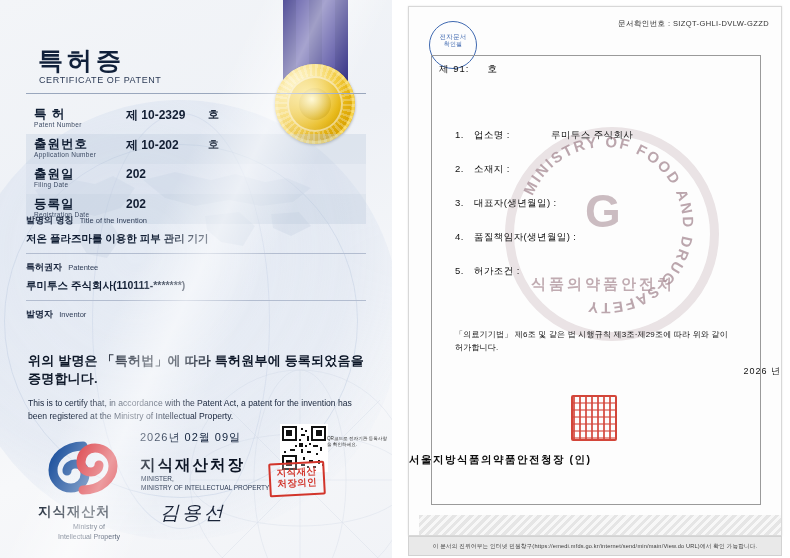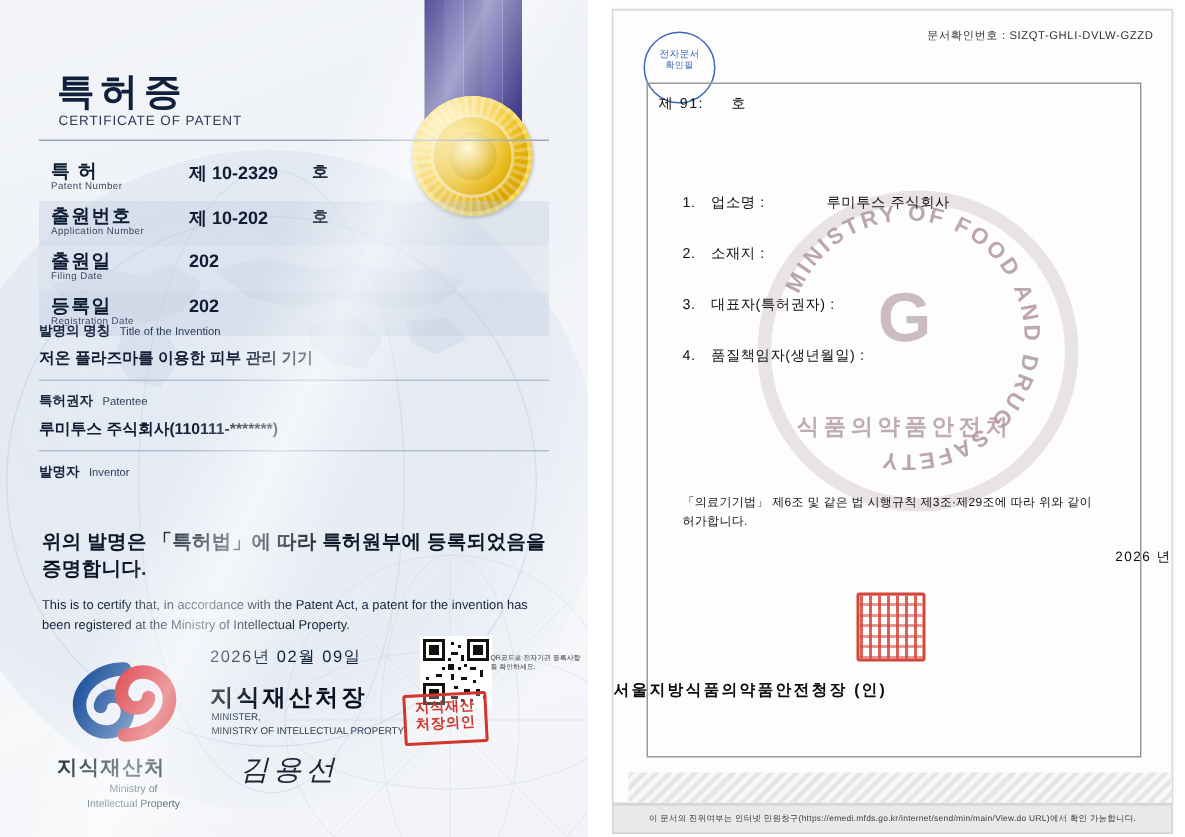--- a/index.html
+++ b/index.html
@@ -405,28 +405,33 @@
           <span class="lbl">업소명 :</span>
           <span class="v">루미투스 주식회사</span>
         </div>
         <div class="f2row">
           <span class="num">2.</span>
           <span class="lbl">소재지 :</span>
           <span class="v"></span>
         </div>
         <div class="f2row">
           <span class="num">3.</span>
-          <span class="lbl">대표자(특허권자) :</span>
+          <span class="lbl">대표자(생년월일) :</span>
           <span class="v"></span>
         </div>
         <div class="f2row">
           <span class="num">4.</span>
           <span class="lbl">품질책임자(생년월일) :</span>
           <span class="v"></span>
         </div>
+        <div class="f2row">
+          <span class="num">5.</span>
+          <span class="lbl">허가조건 :</span>
+          <span class="v"></span>
+        </div>
       </div>
 
       <div class="lic-note">「의료기기법」 제6조 및 같은 법 시행규칙 제3조·제29조에 따라 위와 같이 허가합니다.</div>
       <div class="lic-year">2026 년</div>
       <div class="lic-red-seal"></div>
       <div class="lic-signer">서울지방식품의약품안전청장    (인)</div>
 
       <div class="hatch"></div>
     </div>
 

